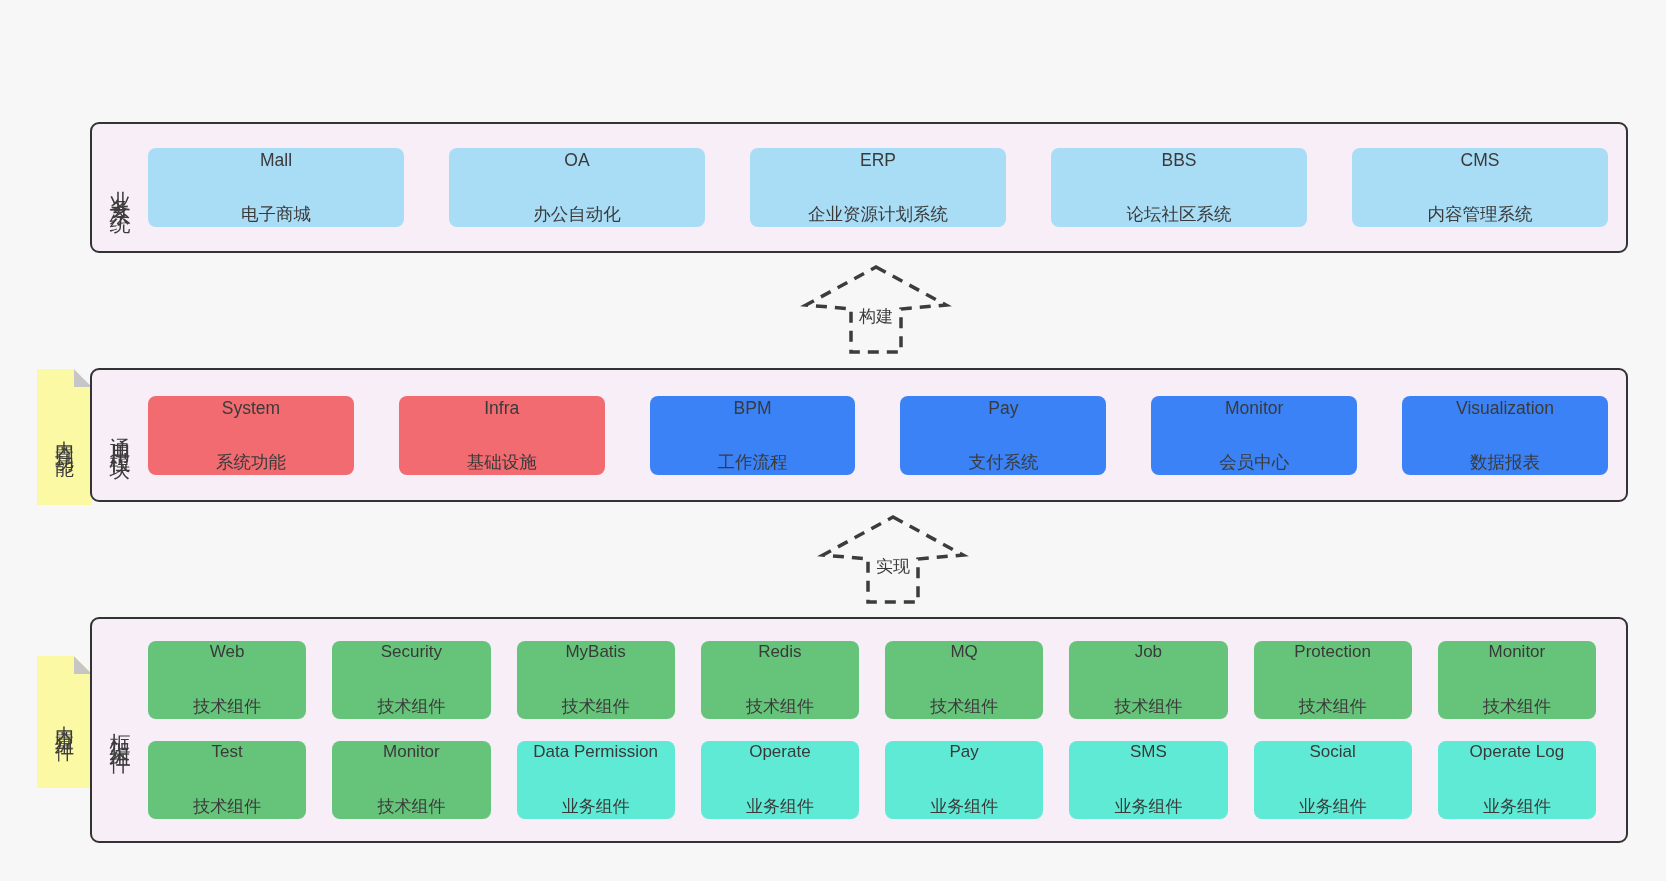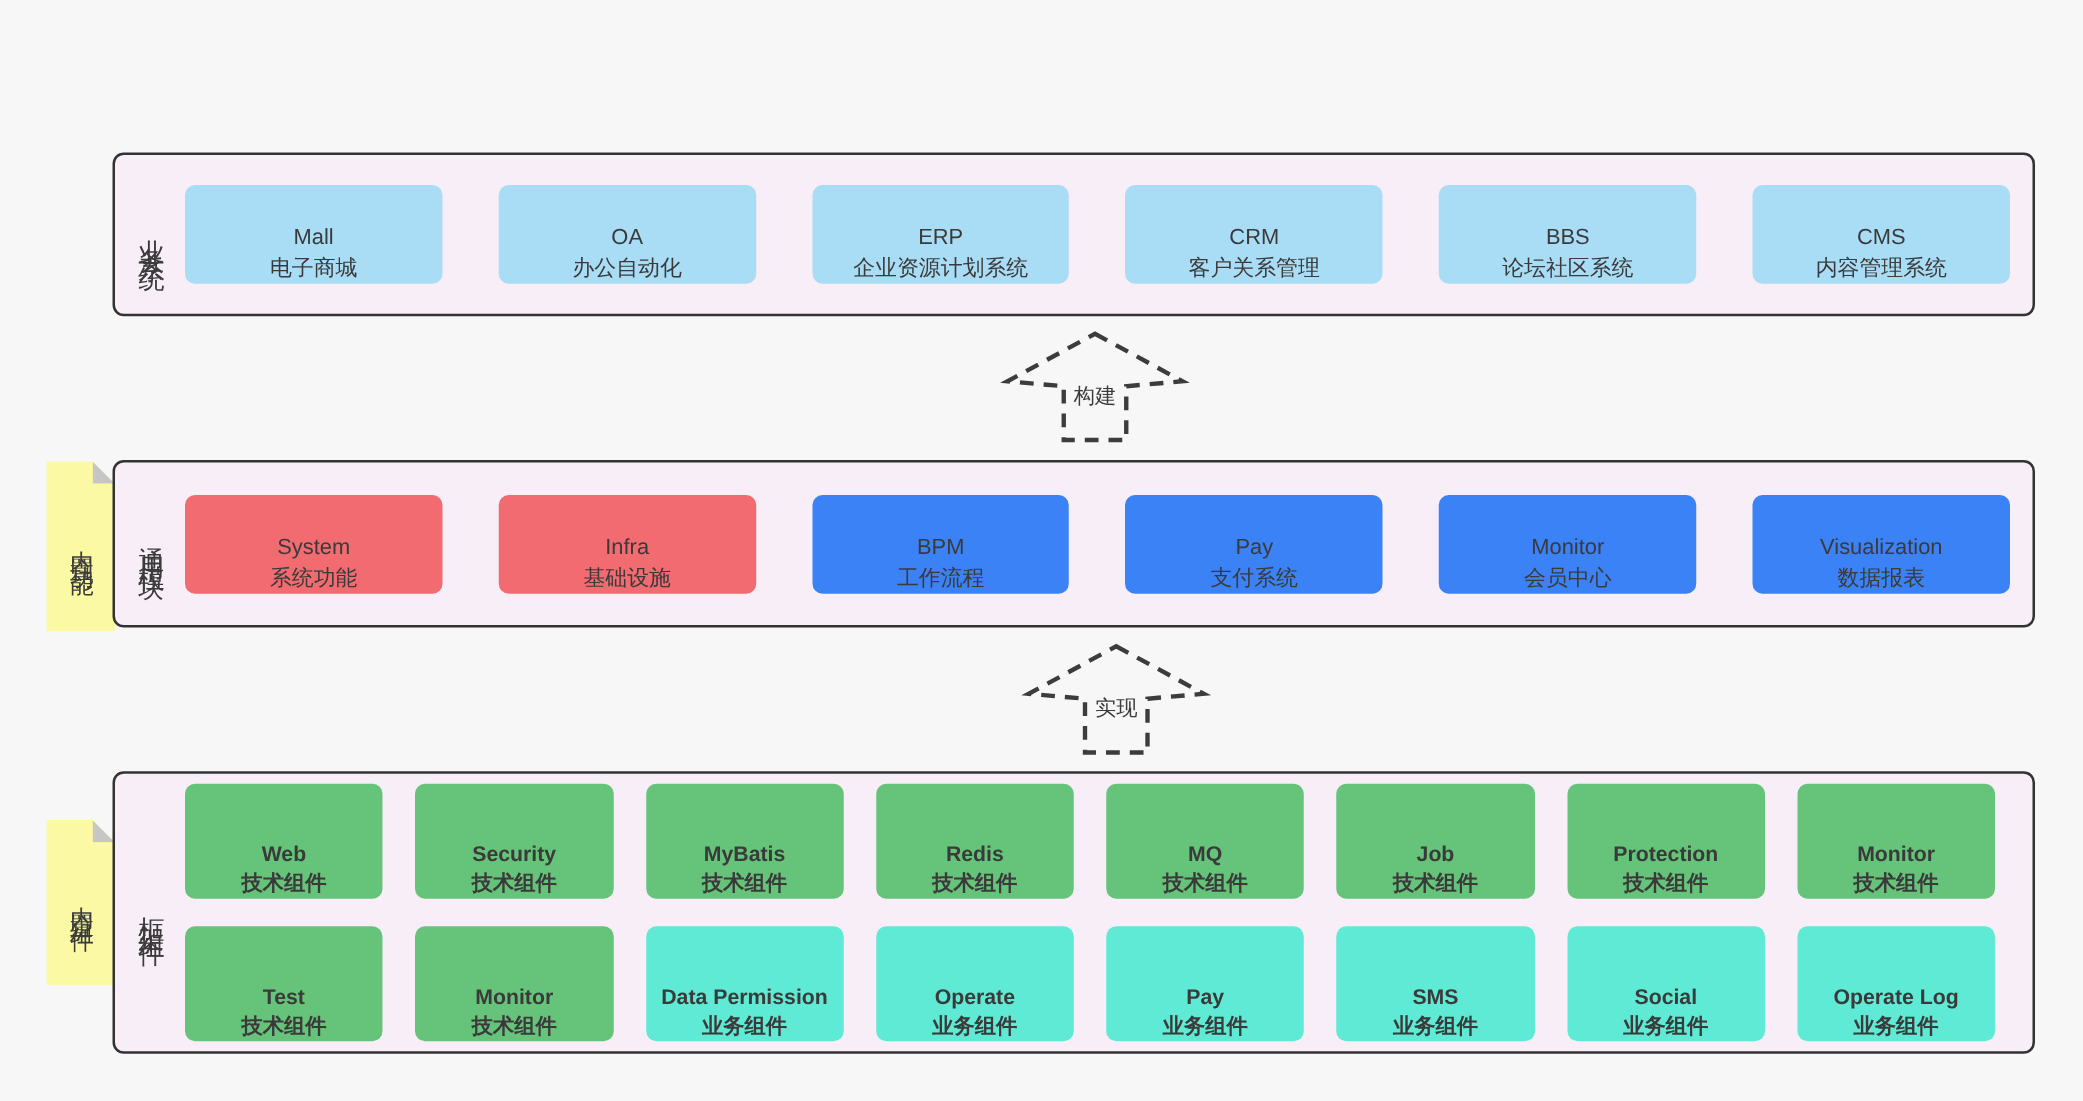--- a/index.html
+++ b/index.html
@@ -42,21 +42,21 @@
     display:flex;
     gap:45px;
     align-items:center;
     margin-right:18px;
   }
   .box{
     flex:1;
     height:79px;
     border-radius:8px;
     display:flex;flex-direction:column;
-    align-items:center;justify-content:flex-end;
+    align-items:center;justify-content:space-between;
     text-align:center;
     color:#3a3a3a;
     font-size:17.5px;
     line-height:1.42;
   }
   .blue{background:#a9dcf5;}
   .red{background:#f16b70;}
   .pink{background:#3b82f6;}
   .green{background:#66c47a;}
   .green-light{background:#5eead4;}
@@ -66,24 +66,23 @@
     display:flex;flex-direction:column;
     justify-content:center;
     gap:22px;
     margin-right:30px;
   }
   .boxes3{
     display:flex;
     gap:26px;
   }
   .boxes3 .box{
-    height:92px;
+    height:78px;
     font-size:17px;
     line-height:1.35;
-    font-weight:bold;
   }
   
   .note{
     position:absolute;
     left:37px;width:55px;
     background:#fbf9a3;
     z-index:0;
     display:flex;align-items:center;justify-content:center;
     writing-mode:vertical-rl;
     text-orientation:upright;
@@ -147,24 +146,20 @@
         <div class="box blue">
           <div>OA</div>
           <div>办公自动化</div>
         </div>
 
         <div class="box blue">
           <div>ERP</div>
           <div>企业资源计划系统</div>
         </div>
 
-        <div class="box blue">
-          <div>CRM</div>
-          <div>客户关系管理</div>
-        </div>
 
         <div class="box blue">
           <div>BBS</div>
           <div>论坛社区系统</div>
         </div>
 
         <div class="box blue">
           <div>CMS</div>
           <div>内容管理系统</div>
         </div>

